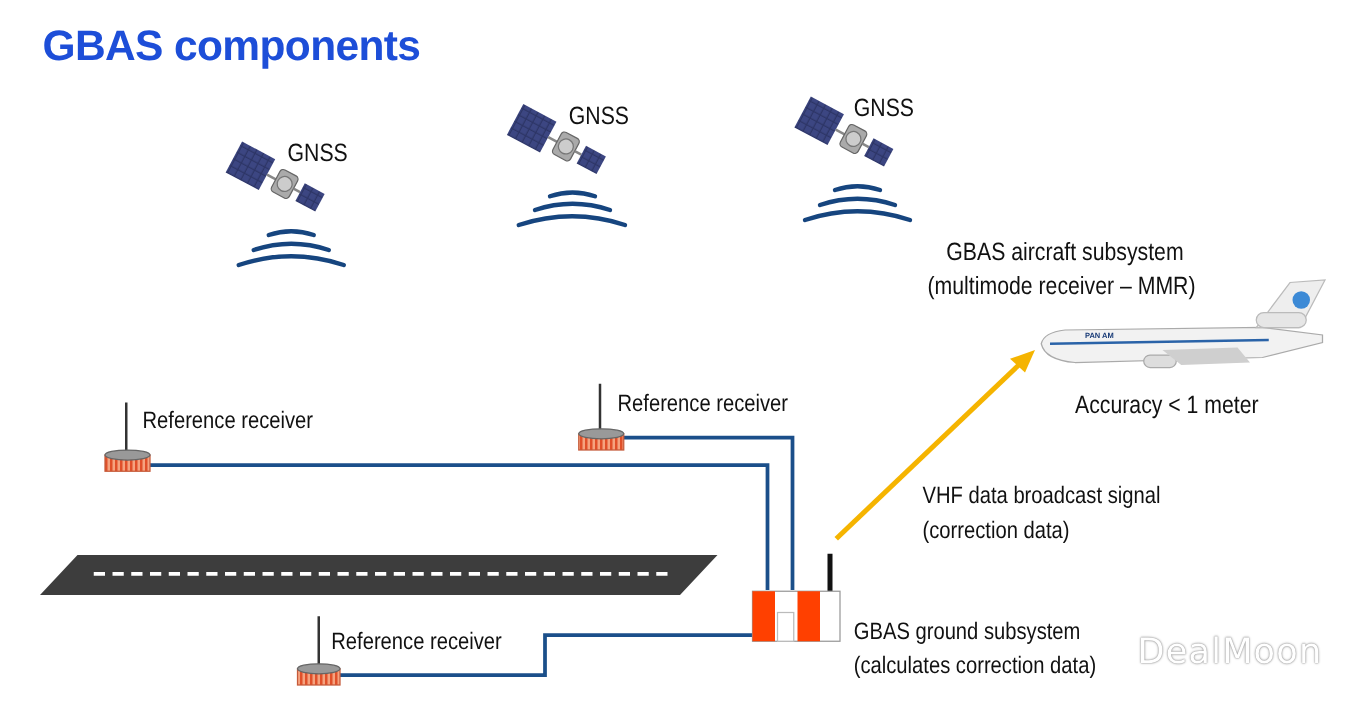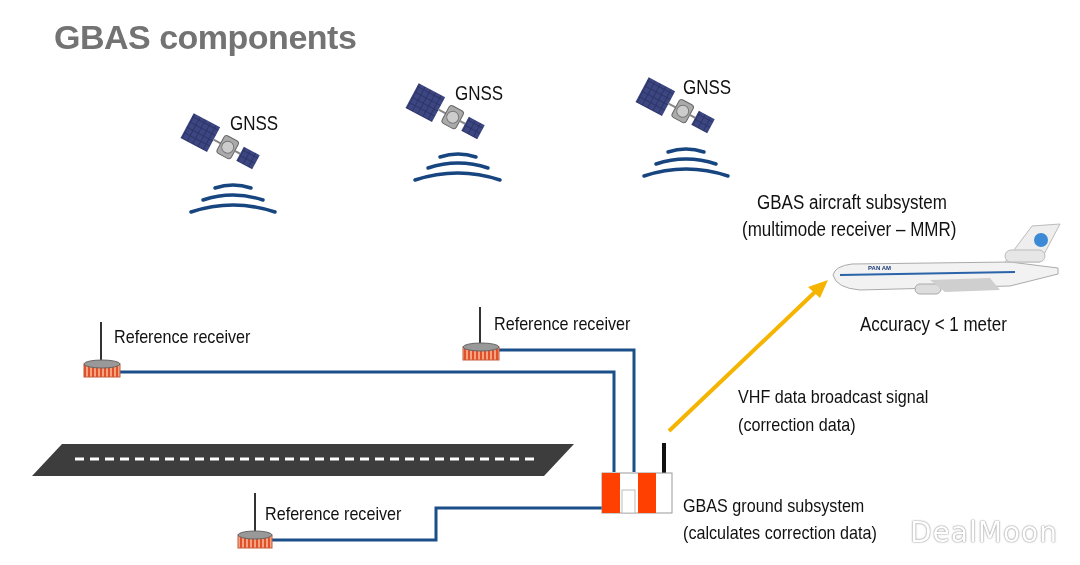--- a/index.html
+++ b/index.html
@@ -1,20 +1,20 @@
 <!DOCTYPE html>
 <html><head>
 <meta charset="utf-8">
 <style>
   html,body{margin:0;padding:0;background:#fff;}
   body{width:1080px;height:565px;position:relative;overflow:hidden;font-family:"Liberation Sans",sans-serif;}
-  .title{position:absolute;left:34px;top:18px;font-size:34px;font-weight:bold;color:#737373;letter-spacing:-0.5px;font-family:"Liberation Sans",sans-serif;margin-left:20px;}
+  .title{position:absolute;left:34px;top:18px;font-size:34px;font-weight:bold;color:#1d4ed8;letter-spacing:-0.5px;font-family:"Liberation Sans",sans-serif;}
   .lbl{position:absolute;font-family:"Liberation Sans",sans-serif;color:#111;font-size:19px;transform:scaleX(0.85);transform-origin:left top;white-space:nowrap;}
   svg{position:absolute;left:0;top:0;}
-  .wm{position:absolute;left:910px;top:516px;font-size:28px;color:#fff;font-family:"DejaVu Sans",sans-serif;letter-spacing:1px;text-shadow:0 0 2px #999,0 0 1px #777;}
+  .wm{position:absolute;left:910px;top:504px;font-size:28px;color:#fff;font-family:"DejaVu Sans",sans-serif;letter-spacing:1px;text-shadow:0 0 2px #999,0 0 1px #777;}
 </style>
 </head>
 <body>
 
 <div class="title">GBAS components</div>
 
 <svg width="1080" height="565" viewBox="0 0 1080 565">
   <defs>
     <pattern id="stripes" width="4" height="10" patternUnits="userSpaceOnUse">
       <rect width="4" height="10" fill="#f5a37f"></rect>

